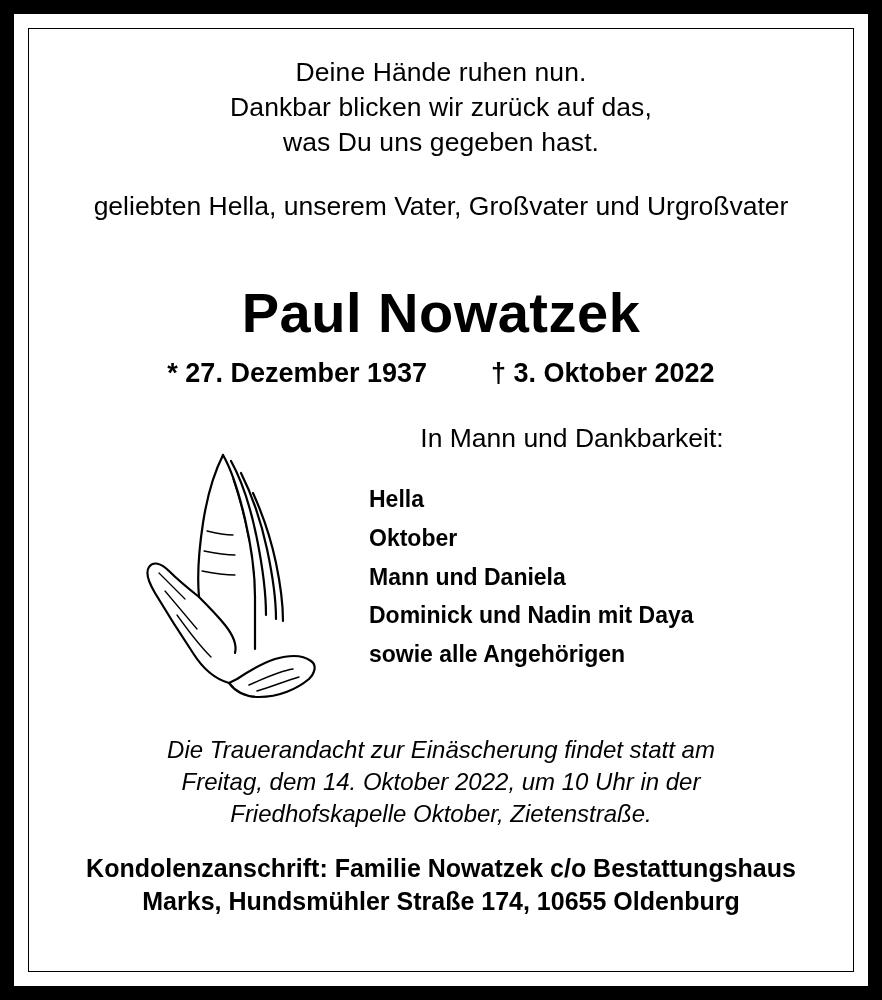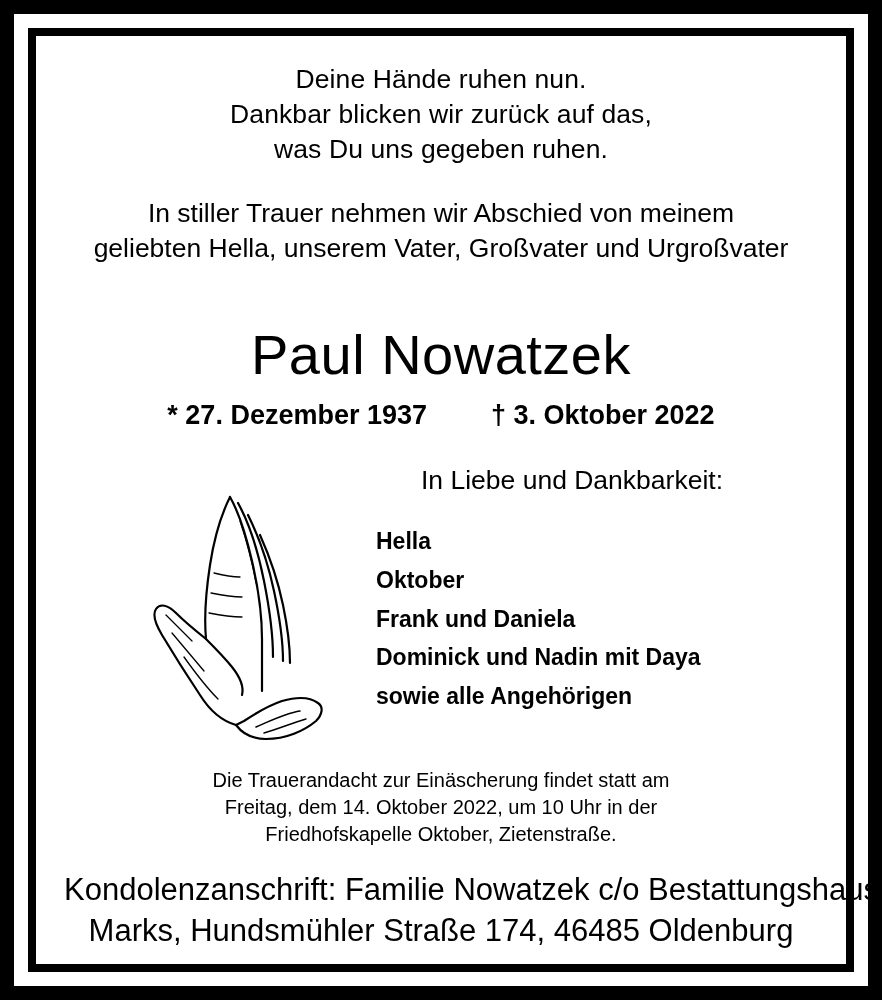--- a/index.html
+++ b/index.html
@@ -24,21 +24,21 @@
     background: #ffffff;
     border: 14px solid #000000;
   }
   .obituary-inner {
     position: absolute;
     left: 14px;
     top: 14px;
     right: 14px;
     bottom: 14px;
     box-sizing: border-box;
-    border: 8px solid #000000;
+    border: 1px solid #000000;
     background: #ffffff;
     padding-left: 44px;
   }
   .content {
     position: absolute;
     left: 0;
     top: 0;
     right: 0;
     bottom: 0;
     padding: 26px 28px 10px 28px;
@@ -57,21 +57,21 @@
     margin-top: 28px;
     font-size: 26.5px;
     line-height: 1.32;
   }
   .announce div {
     white-space: nowrap;
   }
   .name {
     margin-top: 60px;
     font-size: 56px;
-    font-weight: normal;
+    font-weight: bold;
     letter-spacing: 0.5px;
     line-height: 1.05;
   }
   .dates {
     margin-top: 16px;
     font-size: 27px;
     font-weight: bold;
     display: flex;
     justify-content: center;
     align-items: baseline;
@@ -110,47 +110,48 @@
     margin: 0;
     padding: 0 0 0 20px;
   }
   .family-list li {
     font-size: 23px;
     font-weight: bold;
     line-height: 1.68;
     white-space: nowrap;
   }
   .service {
-    margin-top: 12px;
-    font-size: 20px;
+    margin-top: 21px;
+    font-size: 24px;
     line-height: 1.33;
+    font-style: italic;
   }
   .service div { white-space: nowrap; }
   .condolence {
     margin-top: 22px;
-    font-size: 31px;
+    font-size: 25px;
     line-height: 1.33;
+    font-weight: bold;
   }
   .condolence div { white-space: nowrap; }
 </style>
 </head>
 <body>
 
 <div class="obituary-frame">
   <div class="obituary-inner">
     <div class="content">
 
       <div class="verse">
         <div>Deine Hände ruhen nun.</div>
         <div>Dankbar blicken wir zurück auf das,</div>
-        <div>was Du uns gegeben ruhen.</div>
+        <div>was Du uns gegeben hast.</div>
       </div>
 
       <div class="announce">
-        <div>In stiller Trauer nehmen wir Abschied von meinem</div>
         <div>geliebten Hella, unserem Vater, Großvater und Urgroßvater</div>
       </div>
 
       <div class="name">Paul Nowatzek</div>
 
       <div class="dates">
         <span class="birth">* 27. Dezember 1937</span>
         <span class="death">† 3. Oktober 2022</span>
       </div>
 
@@ -178,38 +179,38 @@
               <path d="M83 132 C93 134, 104 136, 116 136" stroke-width="1.3" fill="none"></path>
               <path d="M40 134 C48 142, 58 152, 66 160" stroke-width="1.3" fill="none"></path>
               <path d="M46 152 C56 164, 68 178, 78 190" stroke-width="1.3" fill="none"></path>
               <path d="M58 176 C68 190, 80 206, 92 218" stroke-width="1.3" fill="none"></path>
               <path d="M114 40 C120 58, 126 80, 130 102" stroke-width="1.2" fill="none"></path>
             </g>
           </svg>
         </div>
 
         <div class="family">
-          <div class="family-intro">In Liebe und Dankbarkeit:</div>
+          <div class="family-intro">In Mann und Dankbarkeit:</div>
           <ul class="family-list">
             <li>Hella</li>
             <li>Oktober</li>
-            <li>Frank und Daniela</li>
+            <li>Mann und Daniela</li>
             <li>Dominick und Nadin mit Daya</li>
             <li>sowie alle Angehörigen</li>
           </ul>
         </div>
 
       </div>
 
       <div class="service">
         <div>Die Trauerandacht zur Einäscherung findet statt am</div>
         <div>Freitag, dem 14. Oktober 2022, um 10 Uhr in der</div>
         <div>Friedhofskapelle Oktober, Zietenstraße.</div>
       </div>
 
       <div class="condolence">
         <div>Kondolenzanschrift: Familie Nowatzek c/o Bestattungshaus</div>
-        <div>Marks, Hundsmühler Straße 174, 46485 Oldenburg</div>
+        <div>Marks, Hundsmühler Straße 174, 10655 Oldenburg</div>
       </div>
 
     </div>
   </div>
 </div>
 
 </body></html>

